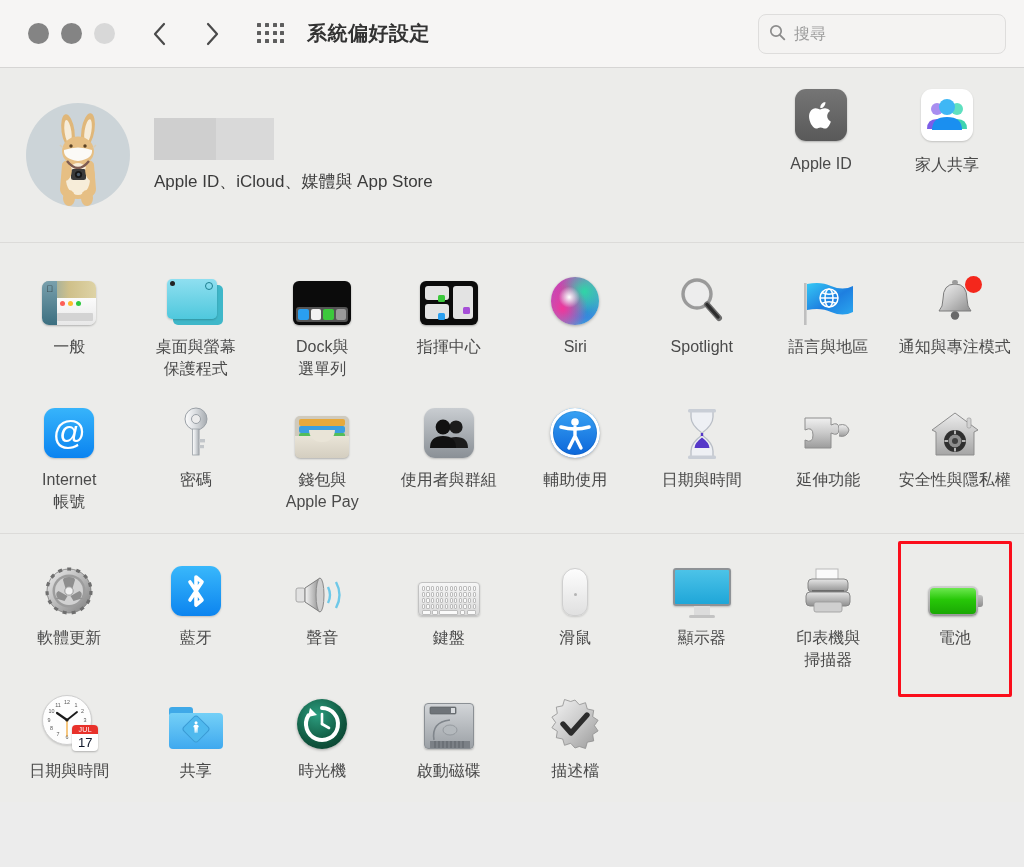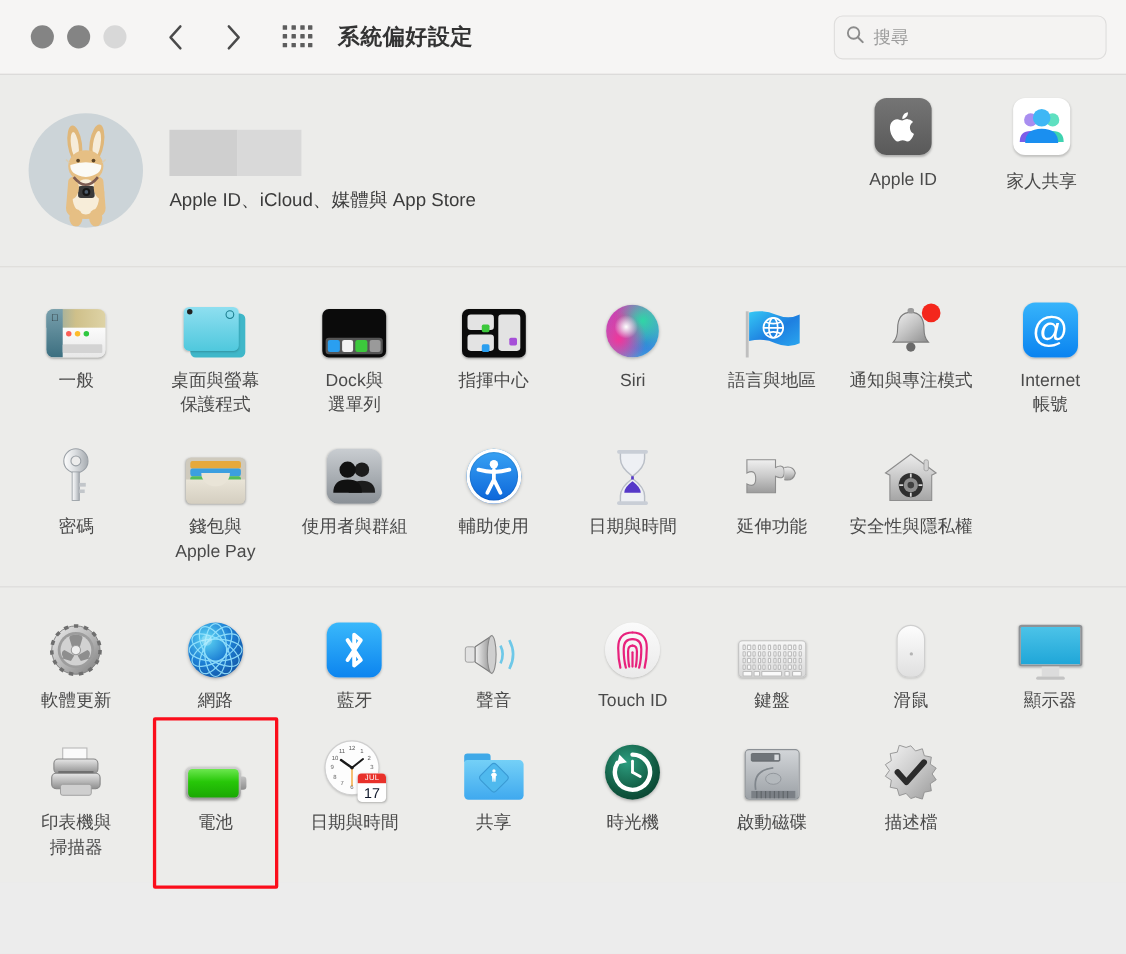--- a/index.html
+++ b/index.html
@@ -519,20 +519,33 @@
       <div class="label">指揮中心</div>
     </div>
 
     <div class="pane">
       <div class="icon-wrap">
         <div class="ic-siri"></div>
       </div>
       <div class="label lbl-en">Siri</div>
     </div>
 
+    <div class="pane">
+      <div class="icon-wrap">
+        <div class="ic-spot">
+          <svg width="50" height="50" viewBox="0 0 50 50">
+            <circle cx="20" cy="19" r="14" fill="#e8e8e8" stroke="#9a9a9a" stroke-width="3.4"></circle>
+            <circle cx="20" cy="19" r="11.5" fill="#ededed"></circle>
+            <line x1="30" y1="29.5" x2="42" y2="43" stroke="#6e6e6e" stroke-width="6" stroke-linecap="round"></line>
+            <line x1="30" y1="29.5" x2="41" y2="42" stroke="#2e2e2e" stroke-width="3.4" stroke-linecap="round"></line>
+          </svg>
+        </div>
+      </div>
+      <div class="label lbl-en">Spotlight</div>
+    </div>
 
     <div class="pane">
       <div class="icon-wrap">
         <div class="ic-lang">
           <svg width="56" height="46" viewBox="0 0 56 46">
             <rect x="4" y="2" width="2.6" height="42" fill="#bfbfbf"></rect>
             <path d="M7 3 q14 -3 24 2 q12 5 22 0 l0 26 q-10 5 -22 0 q-10 -5 -24 -2 z" fill="url(#flagg)"></path>
             <defs>
                 <linearGradient id="flagg" x1="0" y1="0" x2="1" y2="1">
               <stop offset="0" stop-color="#35c8f5"></stop>
@@ -738,38 +751,20 @@
               <path d="M13.5 32 q-3 -5 1 -7 l9 5 l-3 5 l-10 -3 z"></path>
               <path d="M36.5 32 q3 -5 -1 -7 l-9 5 l3 5 l10 -3 z"></path>
             </g>
             <circle cx="25" cy="25" r="4.2" fill="#efefef" stroke="#9b9b9b" stroke-width="1"></circle>
           </svg>
         </div>
       </div>
       <div class="label">軟體更新</div>
     </div>
 
-    <div class="pane">
-      <div class="icon-wrap">
-        <div class="ic-globe">
-          <svg width="50" height="50" viewBox="0 0 50 50">
-            <g stroke="#9de8ff" stroke-width="1.1" fill="none" opacity=".85">
-              <ellipse cx="25" cy="25" rx="24" ry="10"></ellipse>
-              <ellipse cx="25" cy="25" rx="24" ry="10" transform="rotate(30 25 25)"></ellipse>
-              <ellipse cx="25" cy="25" rx="24" ry="10" transform="rotate(60 25 25)"></ellipse>
-              <ellipse cx="25" cy="25" rx="24" ry="10" transform="rotate(90 25 25)"></ellipse>
-              <ellipse cx="25" cy="25" rx="24" ry="10" transform="rotate(120 25 25)"></ellipse>
-              <ellipse cx="25" cy="25" rx="24" ry="10" transform="rotate(150 25 25)"></ellipse>
-            </g>
-            <circle cx="17" cy="16" r="5" fill="rgba(255,255,255,.25)"></circle>
-          </svg>
-        </div>
-      </div>
-      <div class="label">網路</div>
-    </div>
 
     <div class="pane">
       <div class="icon-wrap">
         <div class="ic-bt">
           <svg width="26" height="38" viewBox="0 0 26 38">
             <path d="M7 10 L19 28 L13 33 L13 5 L19 10 L7 28" fill="none" stroke="#fff" stroke-width="3.6" stroke-linejoin="round" stroke-linecap="round"></path>
           </svg>
         </div>
       </div>
       <div class="label">藍牙</div>
@@ -791,38 +786,20 @@
             <g fill="none" stroke="#6ec8e8" stroke-width="2.4">
               <path d="M34 13 q4 8 0 16"></path>
               <path d="M42 8 q7 13 0 26"></path>
             </g>
           </svg>
         </div>
       </div>
       <div class="label">聲音</div>
     </div>
 
-    <div class="pane">
-      <div class="icon-wrap">
-        <div class="ic-touchid">
-          <svg width="38" height="40" viewBox="0 0 38 40">
-            <g fill="none" stroke="#e8217c" stroke-width="2" stroke-linecap="round">
-              <path d="M19 4 q13 0 13 14 q0 10 -2 18"></path>
-              <path d="M19 4 q-13 0 -13 14 q0 10 2 18"></path>
-              <path d="M19 10 q8 0 8 9 q0 10 -2 17"></path>
-              <path d="M19 10 q-8 0 -8 9 q0 10 2 17"></path>
-              <path d="M19 16 q4 0 4 5 q0 9 -1 14"></path>
-              <path d="M19 16 q-4 0 -4 5 q0 9 1 14"></path>
-              <path d="M19 22 l0 13"></path>
-            </g>
-          </svg>
-        </div>
-      </div>
-      <div class="label lbl-en">Touch ID</div>
-    </div>
 
     <div class="pane">
       <div class="icon-wrap">
         <div class="ic-kb">
           <div class="krow">
               <i></i>
               <i></i>
               <i></i>
               <i></i>
               <i></i>

